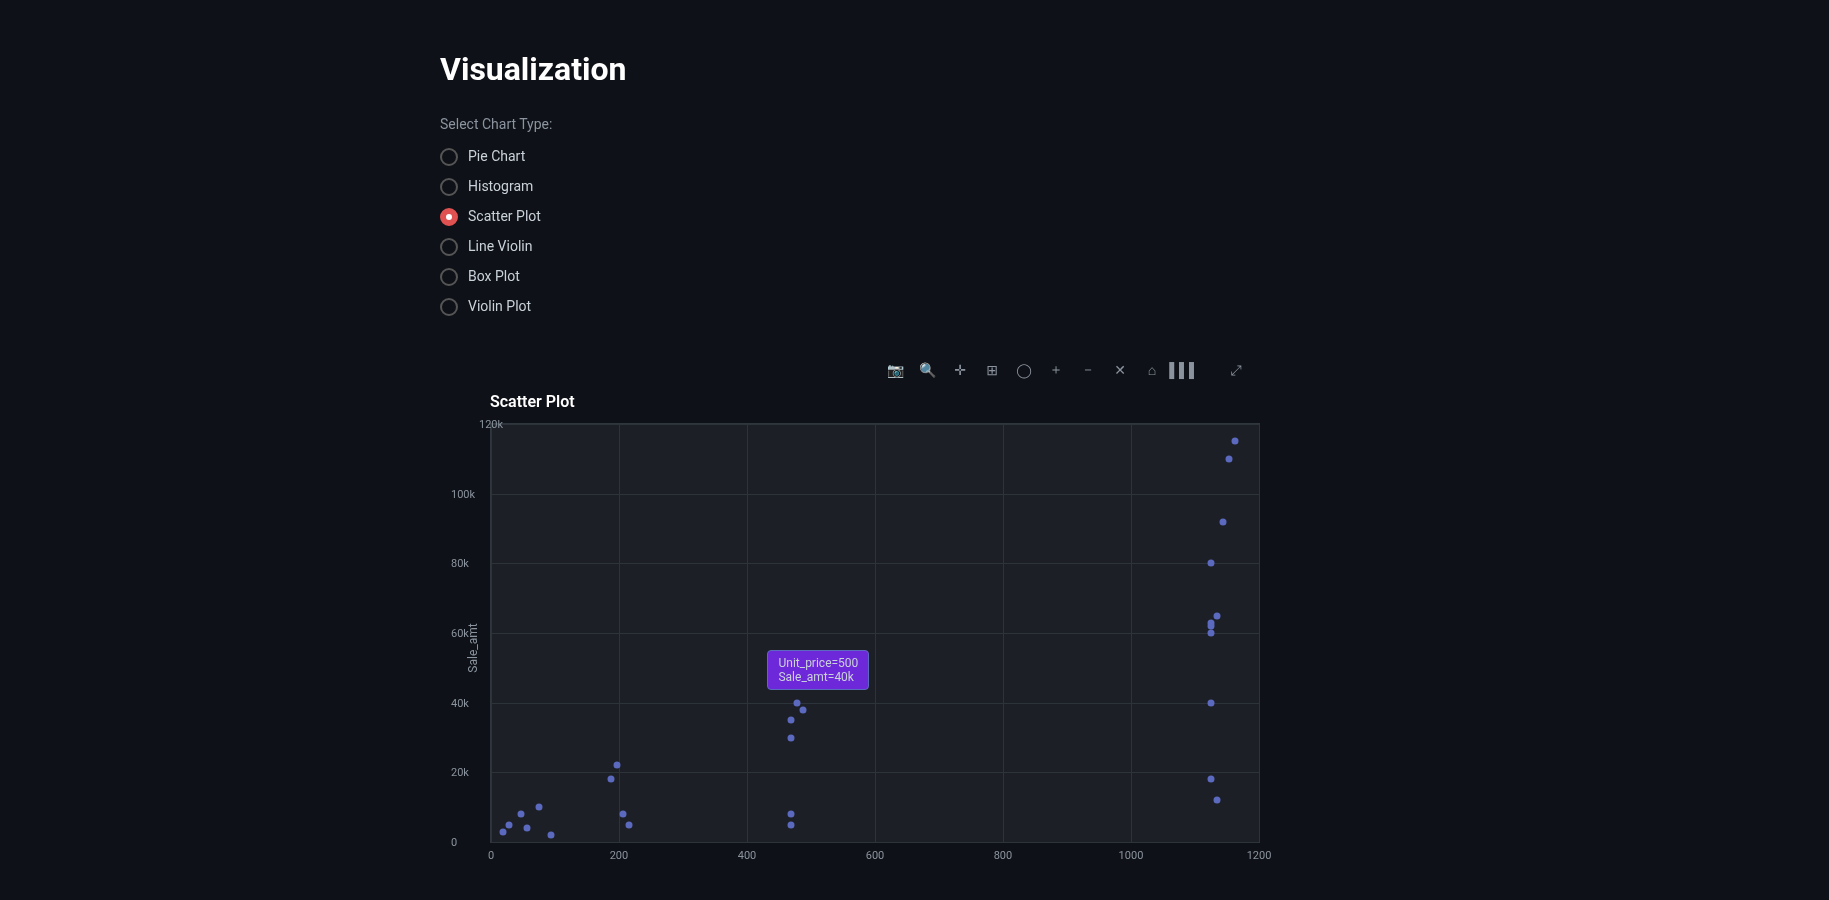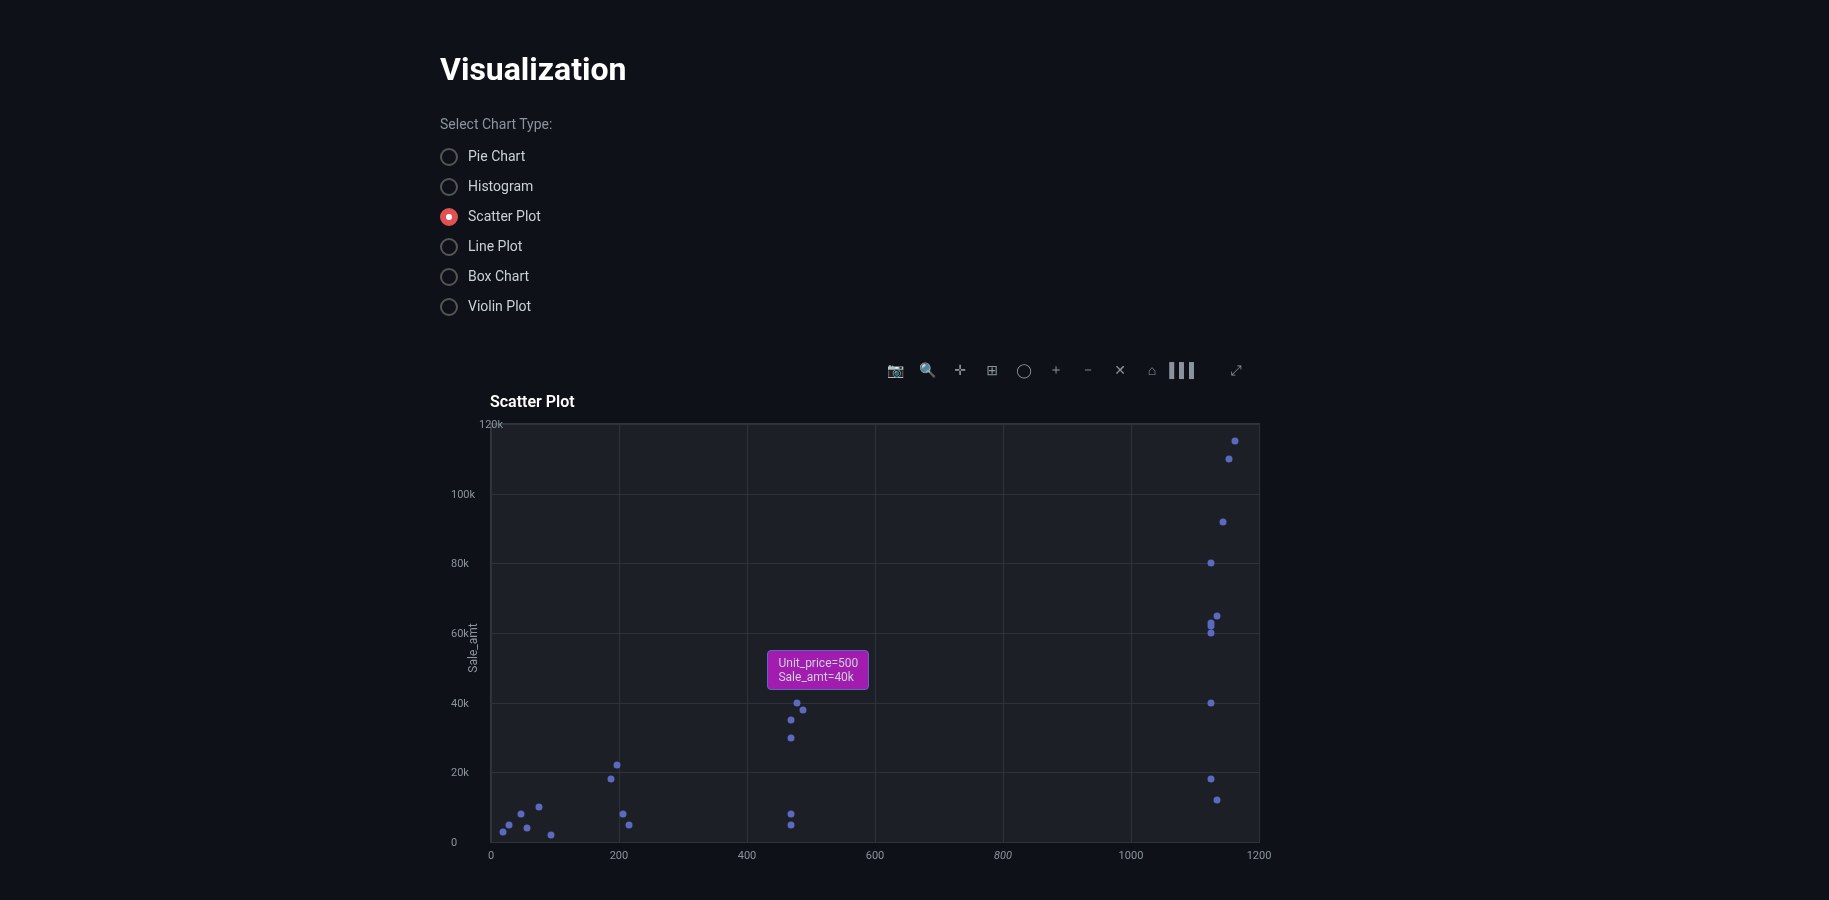--- a/index.html
+++ b/index.html
@@ -138,21 +138,21 @@
     .scatter-dot {
       position: absolute;
       width: 7px;
       height: 7px;
       border-radius: 50%;
       background: #5b6abf;
       transform: translate(-50%, -50%);
     }
     .tooltip-box {
       position: absolute;
-      background: #a21caf;
+      background: #6d28d9;
       border: 1px solid #5b6abf;
       padding: 5px 10px;
       border-radius: 4px;
       font-size: 12px;
       color: #c9d1d9;
       pointer-events: none;
       white-space: nowrap;
     }
   </style>
 </head>
@@ -171,25 +171,25 @@
       <label class="radio-option">
         <div class="radio-circle"></div>
         <span>Histogram</span>
       </label>
       <label class="radio-option">
         <div class="radio-circle selected"></div>
         <span>Scatter Plot</span>
       </label>
       <label class="radio-option">
         <div class="radio-circle"></div>
-        <span>Line Plot</span>
-      </label>
-      <label class="radio-option">
-        <div class="radio-circle"></div>
-        <span>Box Chart</span>
+        <span>Line Violin</span>
+      </label>
+      <label class="radio-option">
+        <div class="radio-circle"></div>
+        <span>Box Plot</span>
       </label>
       <label class="radio-option">
         <div class="radio-circle"></div>
         <span>Violin Plot</span>
       </label>
     </div>
 
   <div class="chart-container">
     <div class="toolbar">
       <button class="toolbar-btn" title="Download">📷</button>
@@ -234,21 +234,21 @@
         <span class="y-axis-label" style="top:66.66%;">40k</span>
         <span class="y-axis-label" style="top:50%;">60k</span>
         <span class="y-axis-label" style="top:33.33%;">80k</span>
         <span class="y-axis-label" style="top:16.66%;">100k</span>
         <span class="y-axis-label" style="top:0%;margin-left:28px;">120k</span>
 
         <span class="x-axis-label" style="left:0%;">0</span>
         <span class="x-axis-label" style="left:16.66%;">200</span>
         <span class="x-axis-label" style="left:33.33%;">400</span>
         <span class="x-axis-label" style="left:50%;">600</span>
-        <span class="x-axis-label" style="left:66.66%;font-style:italic;">800</span>
+        <span class="x-axis-label" style="left:66.66%;">800</span>
         <span class="x-axis-label" style="left:83.33%;margin-top:16px;">1000</span>
         <span class="x-axis-label" style="left:100%;">1200</span>
 
         <div class="tooltip-box" style="left:36%; top:54%;">
           <div>Unit_price=500</div>
           <div>Sale_amt=40k</div>
         </div>
       <div class="scatter-dot" style="left: 1.5625%; top: 97.5%;"></div>
           <div class="scatter-dot" style="left: 2.34375%; top: 95.8333%;"></div>
           <div class="scatter-dot" style="left: 3.90625%; top: 93.3333%;"></div>

